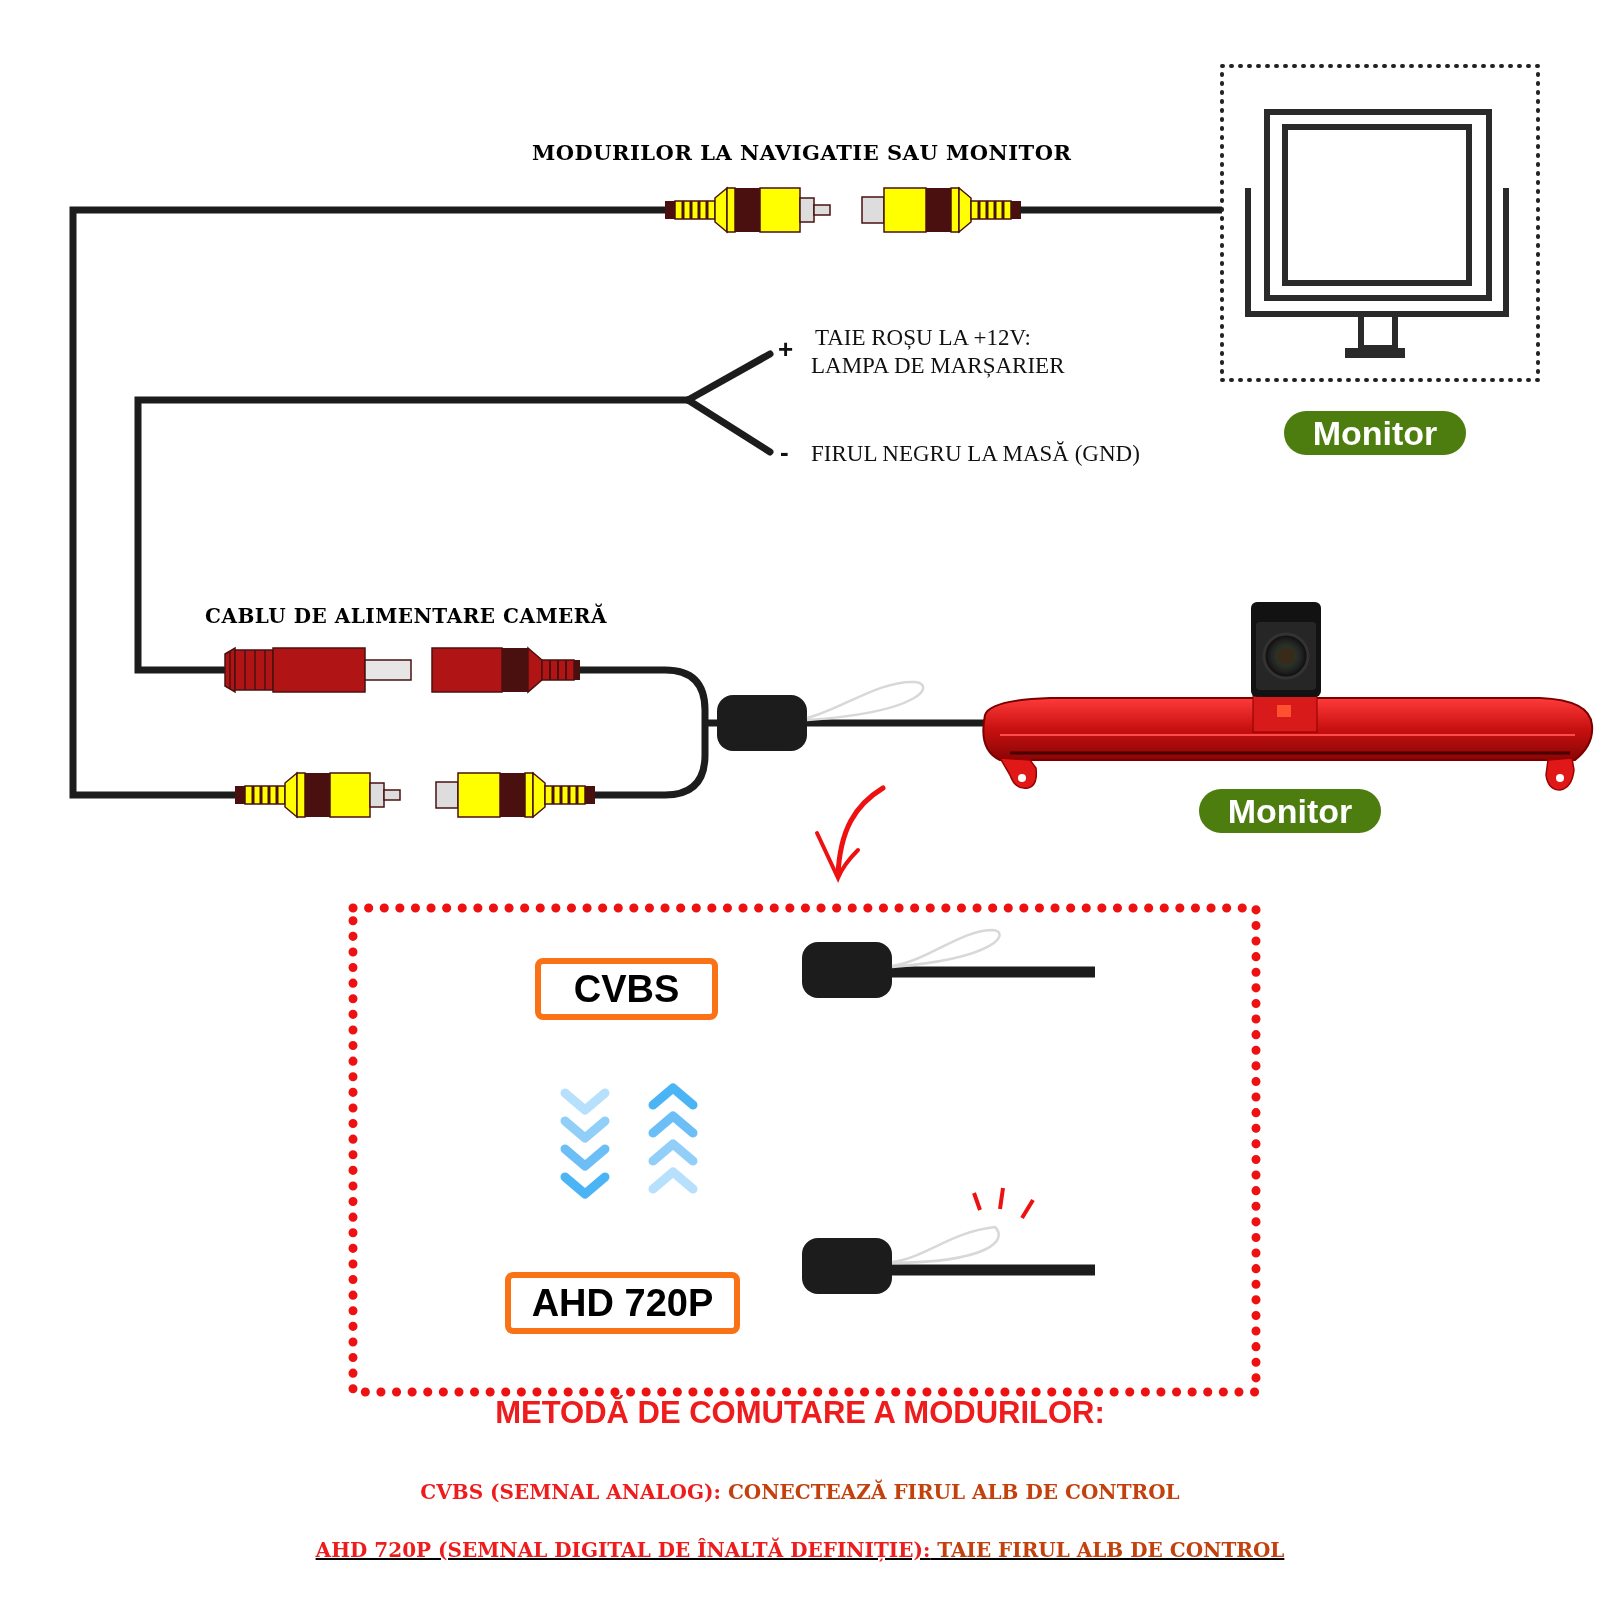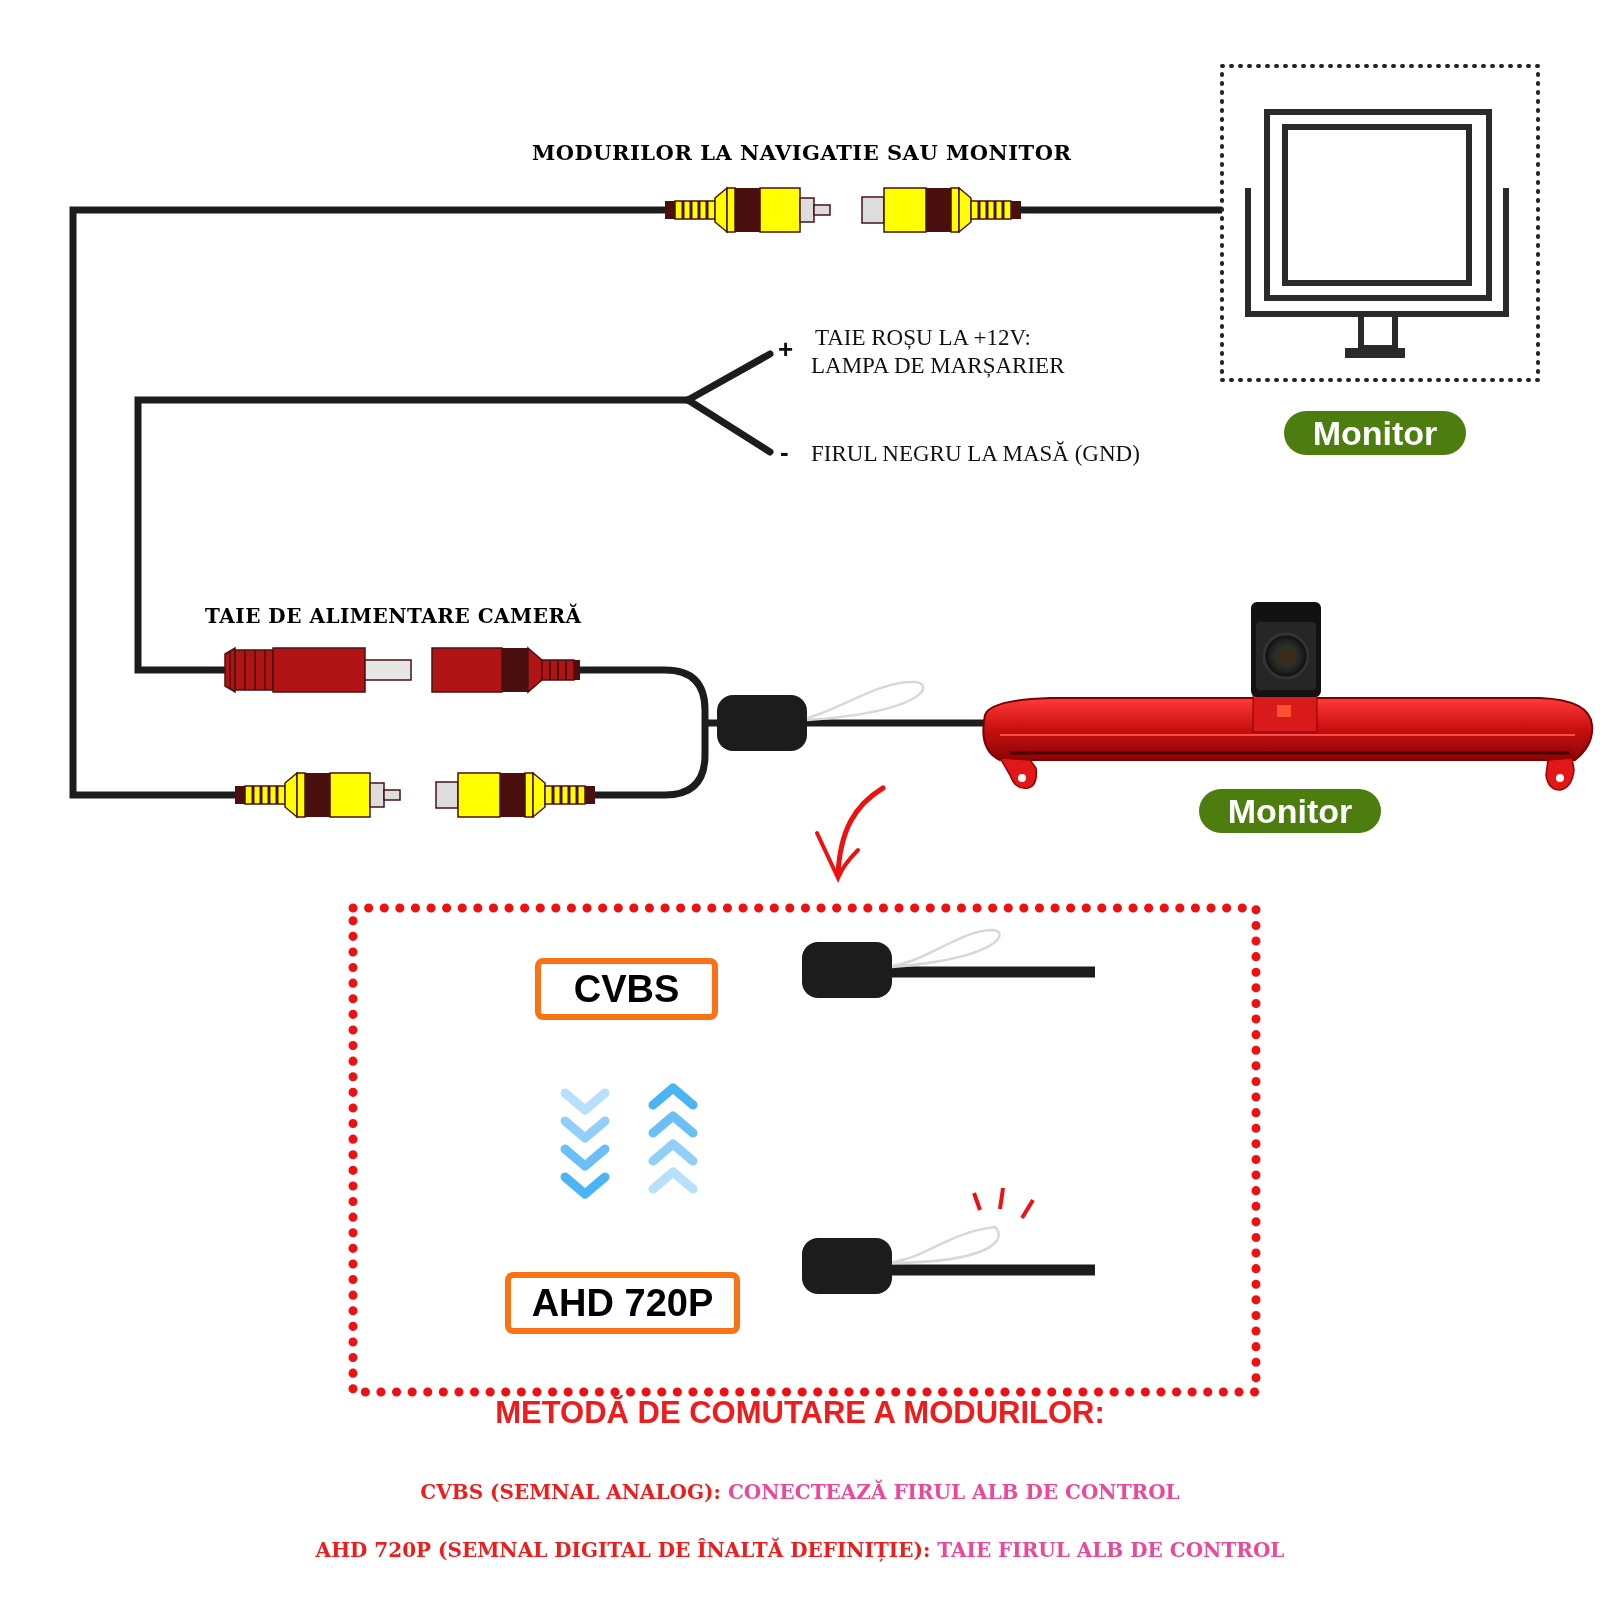--- a/index.html
+++ b/index.html
@@ -5,21 +5,21 @@
   html, body { margin:0; padding:0; background:#ffffff; }
   body { width:1600px; height:1600px; position:relative; overflow:hidden; font-family:"DejaVu Serif", serif; }
   svg.diagram { position:absolute; left:0; top:0; width:1600px; height:1600px; }
   .serif-label { position:absolute; font-family:"DejaVu Serif", serif; font-weight:bold; color:#000; white-space:nowrap; letter-spacing:0.5px; }
   .wire-label { position:absolute; font-family:"Liberation Serif", serif; color:#111; white-space:nowrap; font-size:23px; line-height:27px; }
   .pill { position:absolute; background:#4d7c0f; color:#fff; font-family:"Liberation Sans", sans-serif; font-weight:bold; font-size:34px; border-radius:22px; text-align:center; line-height:44px; height:44px; }
   .mode-box { position:absolute; border:6px solid #f97316; border-radius:8px; background:#fff; font-family:"Liberation Sans", sans-serif; font-weight:bold; font-size:38px; color:#000; text-align:center; }
   .footer-title { position:absolute; left:0; width:1600px; text-align:center; top:1395px; font-family:Liberation Sans, sans-serif; font-weight:bold; font-size:31px; color:#ee1c1c; white-space:nowrap; }
   .footer-line { position:absolute; left:0; width:1600px; text-align:center; font-family:"DejaVu Serif", serif; font-weight:bold; font-size:20px; white-space:nowrap; }
   .red { color:#ee1c1c; }
-  .black { color:#ec4899; }
+  .black { color:#c2410c; }
 </style>
 </head>
 <body>
 
 <svg class="diagram" viewBox="0 0 1600 1600" xmlns="http://www.w3.org/2000/svg">
   <defs>
 
     <g id="rca-male-yellow">
       <rect x="0" y="-9" width="10" height="18" fill="#4a1010"></rect>
       <rect x="10" y="-9" width="40" height="18" fill="#ffff00" stroke="#4a1010" stroke-width="1.5"></rect>
@@ -164,33 +164,33 @@
     <line x1="870" y1="1270" x2="1095" y2="1270" stroke="#1c1c1c" stroke-width="11"></line>
     <rect x="802" y="1238" width="90" height="56" rx="16" fill="#1c1c1c"></rect>
     <path d="M892,1262 C925,1258 950,1232 995,1227 C1008,1240 990,1262 892,1263" fill="none" stroke="#d8d8d8" stroke-width="2.5"></path>
     <line x1="974" y1="1193" x2="980" y2="1210" stroke="#ee1111" stroke-width="4"></line>
     <line x1="1003" y1="1188" x2="1000" y2="1209" stroke="#ee1111" stroke-width="4"></line>
     <line x1="1033" y1="1200" x2="1022" y2="1218" stroke="#ee1111" stroke-width="4"></line>
   </g>
 </svg>
 
 <div class="serif-label" style="left:532px; top:140px; font-size:21px;">MODURILOR LA NAVIGATIE SAU MONITOR</div>
-<div class="serif-label" style="left:205px; top:604px; font-size:20px;">TAIE DE ALIMENTARE CAMERĂ</div>
+<div class="serif-label" style="left:205px; top:604px; font-size:20px;">CABLU DE ALIMENTARE CAMERĂ</div>
 
 <div class="wire-label" style="left:778px; top:336px; font-weight:bold; font-size:26px; font-family:'Liberation Sans', sans-serif;">+</div>
 <div class="wire-label" style="left:815px; top:324px;">TAIE ROȘU LA +12V:</div>
 <div class="wire-label" style="left:811px; top:352px;">LAMPA DE MARȘARIER</div>
 <div class="wire-label" style="left:780px; top:439px; font-weight:bold; font-size:26px; font-family:'Liberation Sans', sans-serif;">-</div>
 <div class="wire-label" style="left:811px; top:440px;">FIRUL NEGRU LA MASĂ (GND)</div>
 
 <div class="pill" style="left:1284px; top:411px; width:182px;">Monitor</div>
 <div class="pill" style="left:1199px; top:789px; width:182px;">Monitor</div>
 
 <div class="mode-box" style="left:535px; top:958px; width:171px; height:50px; line-height:50px;">CVBS</div>
 <div class="mode-box" style="left:505px; top:1272px; width:223px; height:50px; line-height:50px;">AHD 720P</div>
 
 <div class="footer-title">METODĂ DE COMUTARE A MODURILOR:</div>
 <div class="footer-line" style="top:1480px;">
   <span class="red">CVBS (SEMNAL ANALOG):</span><span class="black"> CONECTEAZĂ FIRUL ALB DE CONTROL</span>
 </div>
-<div class="footer-line" style="top:1538px;">
+<div class="footer-line" style="top:1538px;text-decoration:underline;">
   <span class="red">AHD 720P (SEMNAL DIGITAL DE ÎNALTĂ DEFINIȚIE):</span><span class="black"> TAIE FIRUL ALB DE CONTROL</span>
 </div>
 
 </body></html>

